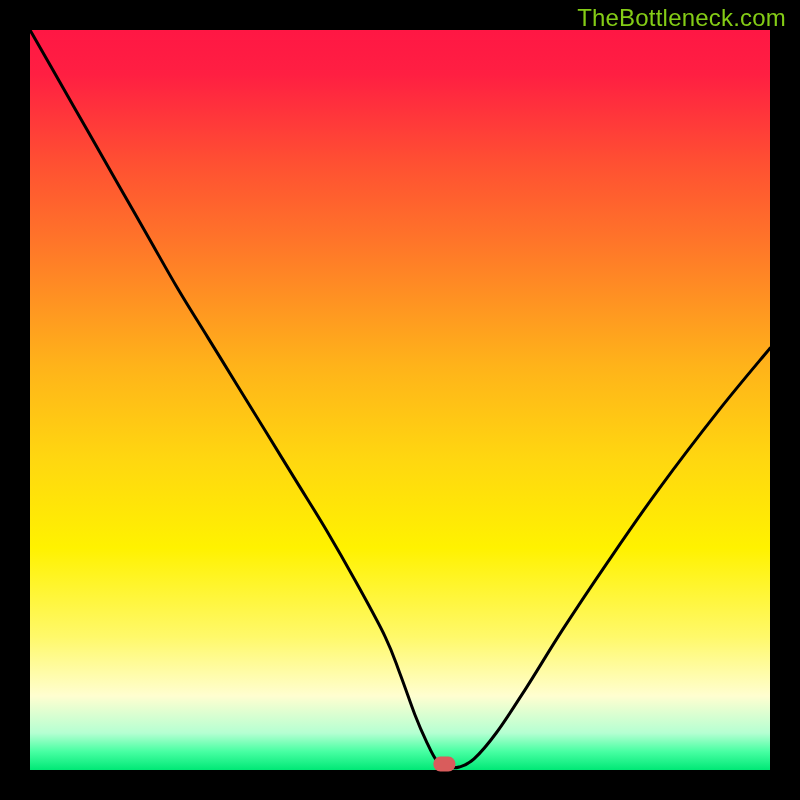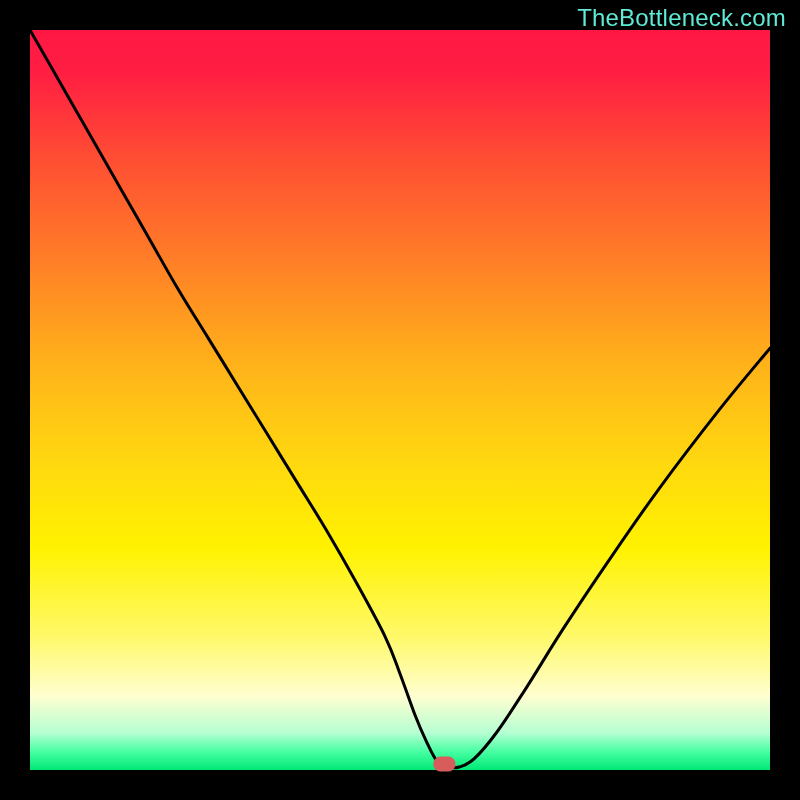--- a/index.html
+++ b/index.html
@@ -15,21 +15,21 @@
     position: absolute;
     top: 0;
     left: 0;
     width: 800px;
     height: 800px;
   }
   .watermark {
     position: absolute;
     top: 4px;
     right: 14px;
-    color: #5eead4;
+    color: #84cc16;
     font-size: 24px;
     font-weight: 500;
     z-index: 10;
     letter-spacing: 0.2px;
   }
   svg {
     display: block;
   }
 </style>
 </head>

